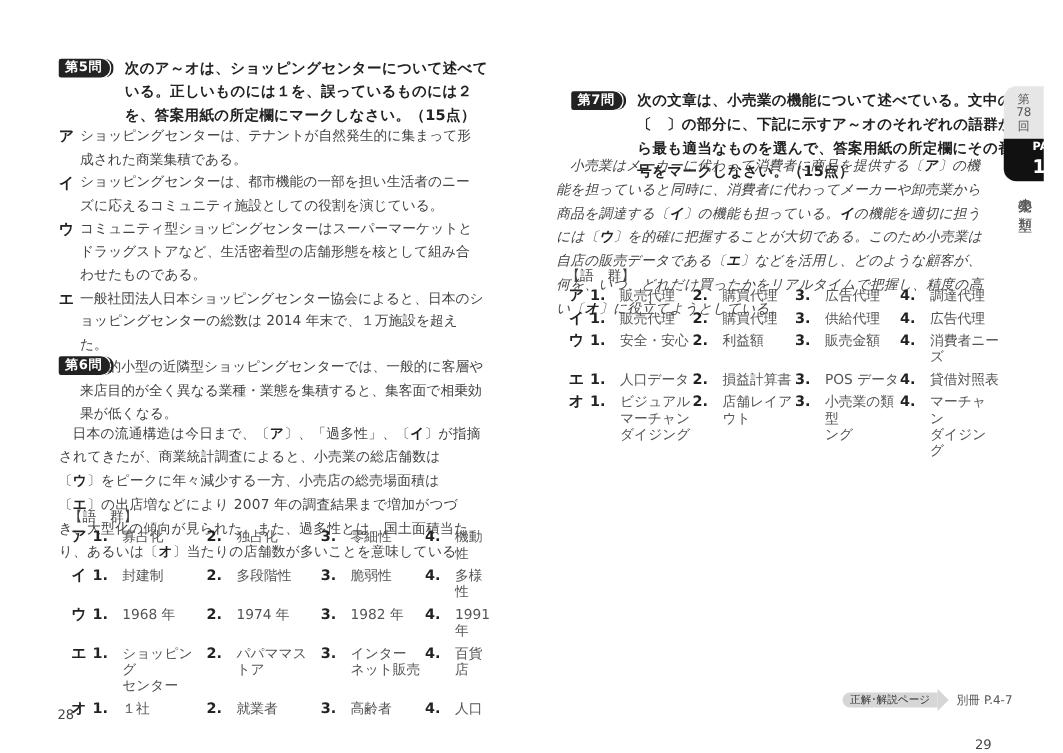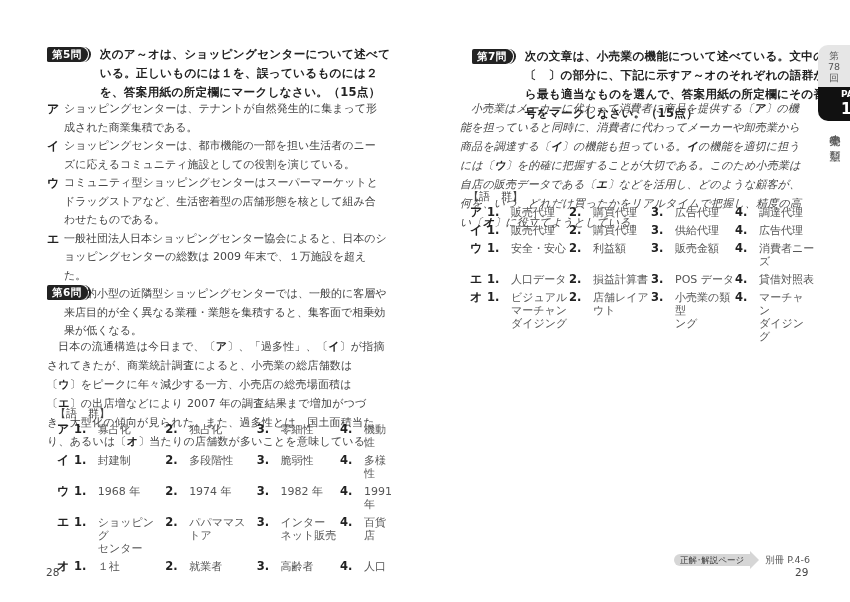--- a/index.html
+++ b/index.html
@@ -1,20 +1,20 @@
 <!DOCTYPE html>
 <html><head>
 <meta charset="utf-8">
 <style>
   * { box-sizing: border-box; margin: 0; padding: 0; }
   html, body { width: 850px; height: 602px; background: #ffffff; overflow: hidden; }
   body { position: relative; font-family: "DejaVu Sans", sans-serif; color: #333; }
   .page { position: absolute; top: 0; height: 504px; }
   .page-left { left: 0; width: 425px; }
-  .page-right { left: 425px; width: 425px; }
+  .page-right { left: 410px; width: 425px; margin-top: 24px; }
 
   .q-head { position: absolute; display: flex; }
   .q-badge {
     position: relative; background: #222; color: #fff; font-weight: bold;
     font-size: 10.5px; height: 15px; line-height: 15px; padding: 0 6px 0 5px;
     border-radius: 2px 8px 8px 2px; white-space: nowrap; margin-top: 2px;
     letter-spacing: 0.5px;
   }
   .q-badge::after {
     content: ""; position: absolute; right: -3px; top: 0; width: 6px; height: 15px;
@@ -92,21 +92,21 @@
     <div class="item">
       <span class="item-key">イ</span>
       <span class="item-body">ショッピングセンターは、都市機能の一部を担い生活者のニーズに応えるコミュニティ施設としての役割を演じている。</span>
     </div>
     <div class="item">
       <span class="item-key">ウ</span>
       <span class="item-body">コミュニティ型ショッピングセンターはスーパーマーケットとドラッグストアなど、生活密着型の店舗形態を核として組み合わせたものである。</span>
     </div>
     <div class="item">
       <span class="item-key">エ</span>
-      <span class="item-body">一般社団法人日本ショッピングセンター協会によると、日本のショッピングセンターの総数は 2009 年末で、１万施設を超えた。</span>
+      <span class="item-body">一般社団法人日本ショッピングセンター協会によると、日本のショッピングセンターの総数は 2014 年末で、１万施設を超えた。</span>
     </div>
     <div class="item">
       <span class="item-key">オ</span>
       <span class="item-body">比較的小型の近隣型ショッピングセンターでは、一般的に客層や来店目的が全く異なる業種・業態を集積すると、集客面で相乗効果が低くなる。</span>
     </div>
   </div>
 
   <div class="q-head" style="left:47px; top:283px;flex-direction:column;">
     <div class="q-badge">第6問</div>
   </div>
@@ -266,14 +266,14 @@
     </div>
     <div class="side-chapter">小売業の類型</div>
   </div>
 
   <div class="page-num" style="left:370px; top:566px;">29</div>
 </div>
 
 <div class="answer-ref">
   <span class="answer-pill">正解･解説ページ</span>
   <span class="answer-arrow"></span>
-  <span class="answer-page">別冊 P.4-6</span>
+  <span class="answer-page">別冊 P.4-7</span>
 </div>
 
 </body></html>

